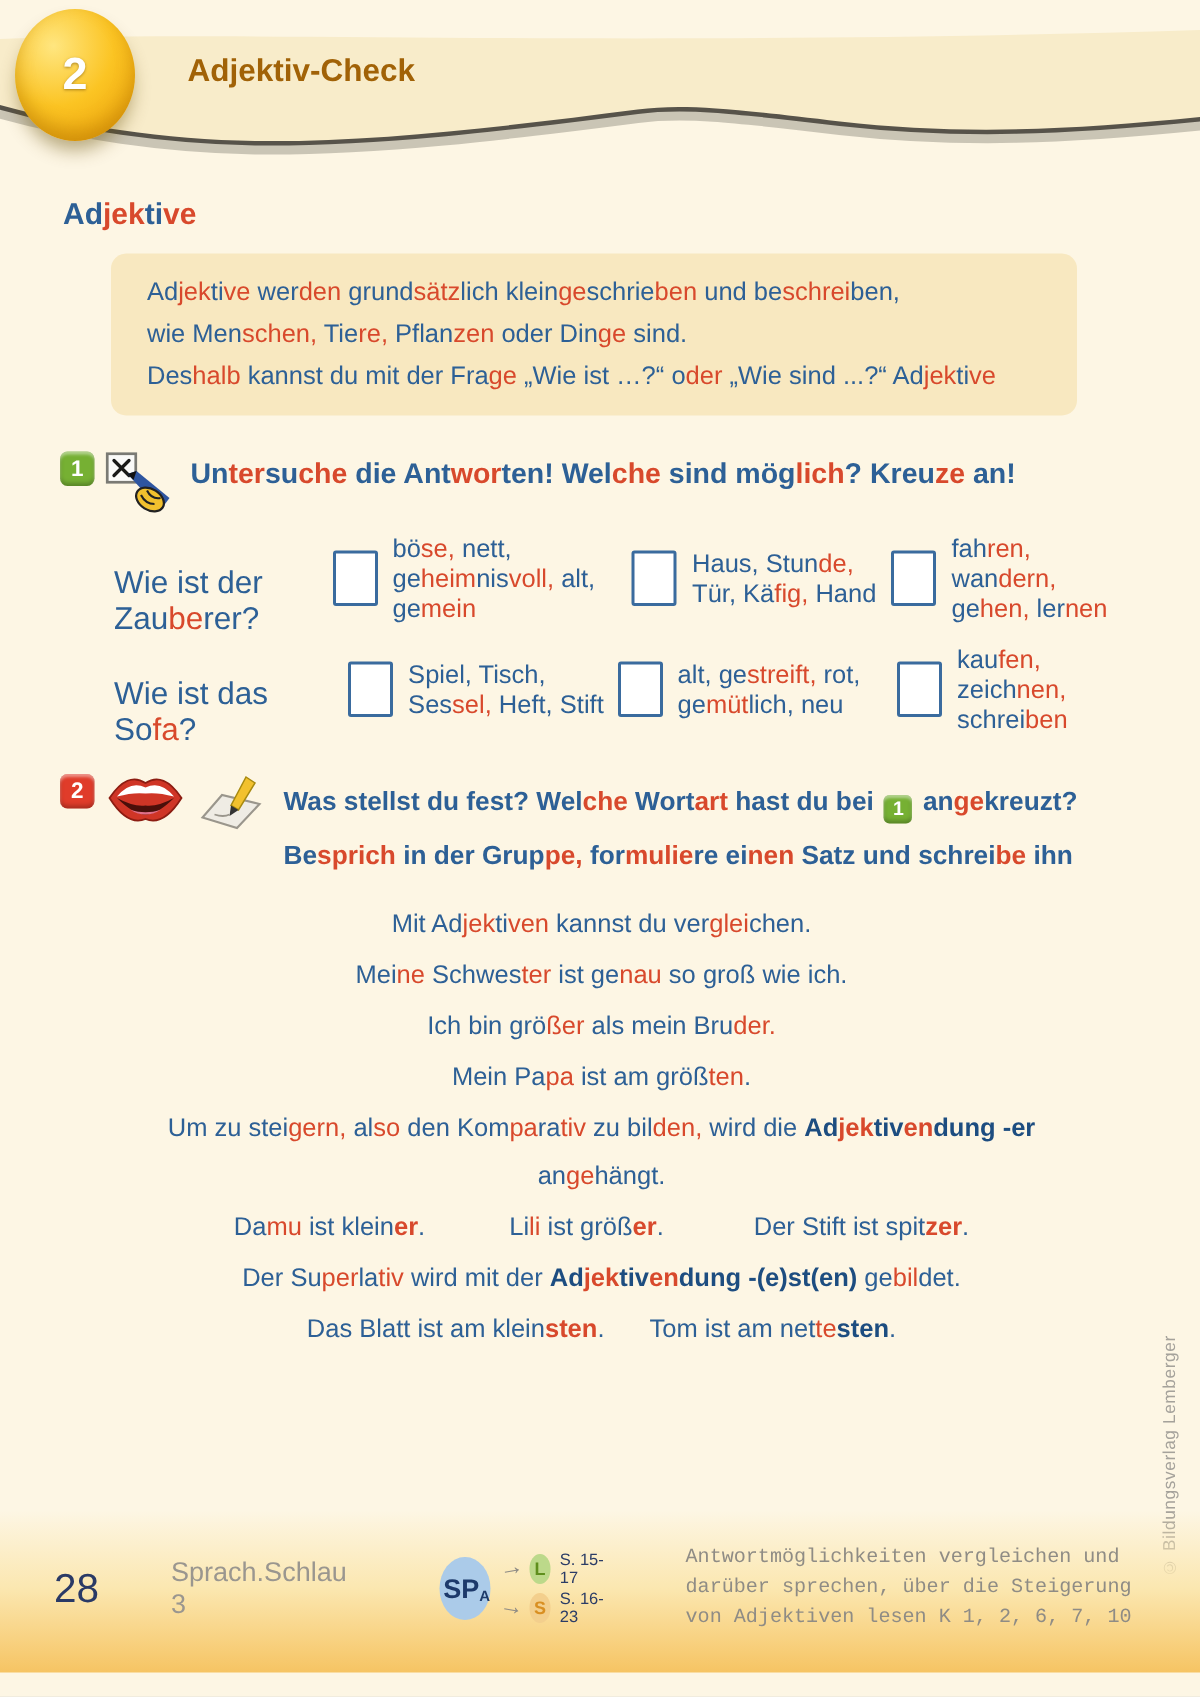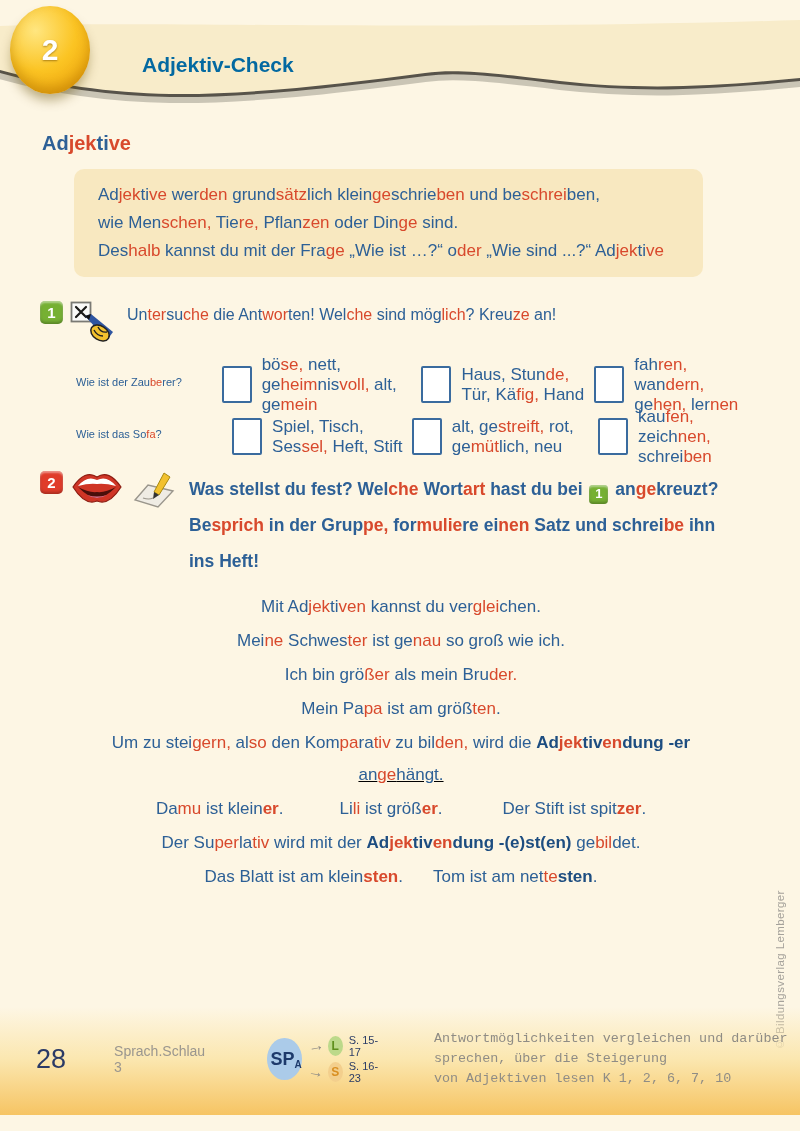--- a/index.html
+++ b/index.html
@@ -6,66 +6,66 @@
   .page{position:relative;width:800px;height:1131px;margin:0 auto;background:#fdf6e4;
         font-family:"Liberation Sans","DejaVu Sans",sans-serif;overflow:hidden;}
   
   .banner-wrap{position:relative;height:104px;}
   .banner-svg{position:absolute;left:0;top:0;}
   .unit-circle{position:absolute;left:10px;top:6px;width:80px;height:88px;border-radius:50%;
     background:radial-gradient(circle at 32% 28%,#ffe680 0%,#fbc423 48%,#ea9c05 100%);
     box-shadow:0 8px 12px -2px rgba(100,75,0,.45), inset 0 -7px 12px rgba(170,110,0,.45);
     display:flex;align-items:center;justify-content:center;z-index:3;}
   .unit-circle span{color:#fff;font-size:30px;font-weight:700;text-shadow:0 1px 2px rgba(120,80,0,.6);}
-  .page-title{position:absolute;left:125px;top:36px;margin:17px;font-size:21px;font-weight:700;color:#0369a1;z-index:3;}
+  .page-title{position:absolute;left:125px;top:36px;margin:0;font-size:21px;font-weight:700;color:#a16207;z-index:3;}
   
   .c-b{color:#2d6096;} .c-r{color:#d8492c;} .c-n{color:#1d4d80;}
   .bd{font-weight:700;}
   .ul{text-underline-offset:3px;text-decoration-thickness:1.5px;}
   .sp{display:inline-block;}
   main{padding:0 40px;}
   .section-heading{margin:28px 0 0 2px;font-size:20px;font-weight:700;}
   
-  .info-box{margin:14px 0 0 34px;width:596px;background:#f8e8c0;border-radius:10px;padding:12px 9px 12px 24px;}
+  .info-box{margin:14px 0 0 34px;width:596px;background:#f8e8c0;border-radius:10px;padding:12px 24px 12px 24px;}
   .info-line{font-size:17px;line-height:28px;}
   
   .exercise1{margin-top:24px;}
   .ex-head{display:flex;align-items:flex-start;gap:7px;}
   .num-badge{flex:none;width:23px;height:23px;border-radius:5px;display:flex;align-items:center;justify-content:center;
     color:#fff;font-size:15px;font-weight:700;box-shadow:inset 0 2px 2px rgba(255,255,255,.45), inset 0 -2px 3px rgba(0,0,0,.25);}
   .num-badge.green{background:#76b033;}
   .num-badge.red{background:#e03c2a;}
   .num-badge.inline{display:inline-flex;width:19px;height:19px;font-size:13px;background:#76b033;border-radius:4px;
     vertical-align:-3px;margin:0 2px;}
   .ex-icon{flex:none;}
-  .instruction{margin:3px 0 0 4px;font-size:16px;font-weight:400;line-height:1.35;}
+  .instruction{margin:3px 0 0 4px;font-size:19px;font-weight:700;line-height:1.35;}
   .questions{margin:20px 0 0 36px;}
   .q-group{display:flex;margin-bottom:17px;}
-  .q-label{width:240px;font-size:11px;padding-top:9px;}
+  .q-label{width:240px;font-size:21px;padding-top:9px;}
   .q-opts{display:flex;gap:8px;justify-content:flex-end;}
   .opt{display:flex;align-items:center;gap:10px;height:35px;}
   .checkbox{flex:none;width:26px;height:33px;background:#fff;border:2px solid #3a6b9e;border-radius:2px;}
   .opt-text{font-size:17px;}
   .exercise2{margin-top:10px;}
   .ex-head2{display:flex;align-items:flex-start;gap:8px;}
   .ex2-lines{margin-left:4px;}
   .ex2-line{font-size:17.5px;font-weight:700;line-height:36px;}
   
   .sentences{margin:16px 0 0 2px;text-align:center;}
   .sentence{margin:0 0 11px;font-size:17px;line-height:23px;}
-  .sentence.cont{margin-top:-2px;text-decoration:underline;}
+  .sentence.cont{margin-top:-2px;}
   
   .copyright{position:absolute;right:14px;top:872px;height:178px;writing-mode:vertical-rl;transform:rotate(180deg);
     font-size:11.5px;color:#a5a29b;letter-spacing:.4px;}
   
   .footer{position:absolute;left:0;right:0;bottom:16px;height:108px;
     background:linear-gradient(180deg, rgba(253,246,228,0) 0%, #fbe7b0 48%, #f6c463 100%);}
   .footer-row{position:absolute;left:0;right:0;top:22px;display:flex;align-items:center;}
   .page-num{margin-left:36px;font-size:27px;color:#2a3a66;}
-  .book-title{margin-left:48px;font-size:14px;color:#9a968f;}
+  .book-title{margin-left:48px;font-size:18px;color:#9a968f;}
   .logo-block{margin-left:62px;display:flex;align-items:center;}
   .sp-circle{width:42px;height:42px;border-radius:50%;background:#abcbe9;color:#1d3a6b;font-weight:700;font-size:18px;
     display:flex;align-items:center;justify-content:flex-end;}
   .sp-circle sub{font-size:10px;margin-top:10px;}
   .refs{display:flex;flex-direction:column;gap:4px;margin-left:6px;}
   .ref-row{display:flex;align-items:center;gap:4px;height:22px;}
   .arrow{color:#8e8b85;font-size:16px;font-weight:700;display:inline-block;}
   .ref-row:first-child .arrow{transform:rotate(-10deg);}
   .ref-row:last-child .arrow{transform:rotate(10deg);}
   .ref-circle{width:20px;height:20px;border-radius:50%;display:flex;align-items:center;justify-content:center;
@@ -171,21 +171,20 @@
           <svg width="46" height="40" viewBox="0 0 46 40">
             <polygon points="4,29 17,14 42,20 27,36" fill="#efece4" stroke="#9a968c" stroke-width="1.4"></polygon>
             <polygon points="33,2 39,6 28,24 23,21" fill="#f2c12e" stroke="#a88a10" stroke-width="1"></polygon>
             <polygon points="23,21 28,24 22,28" fill="#333333"></polygon>
             <path d="M12 27 q6 2 10 0" stroke="#9a968c" fill="none" stroke-width="1.2"></path>
           </svg>
         </span>
         <div class="ex2-lines" id="ex2-lines">
             <div class="ex2-line"><span class="c-b">Was stellst du fest? </span><span class="c-b">Wel</span><span class="c-r">che</span><span class="c-b"> </span><span class="c-b">Wort</span><span class="c-r">art</span><span class="c-b"> hast du bei </span><span class="num-badge inline">1</span><span class="c-b"> </span><span class="c-b">an</span><span class="c-r">ge</span><span class="c-b">kreuzt?</span></div>
             <div class="ex2-line"><span class="c-b">Be</span><span class="c-r">sprich</span><span class="c-b"> in der </span><span class="c-b">Grup</span><span class="c-r">pe,</span><span class="c-b"> </span><span class="c-b">for</span><span class="c-r">mulie</span><span class="c-b">re</span><span class="c-b"> </span><span class="c-b">ei</span><span class="c-r">nen</span><span class="c-b"> Satz und </span><span class="c-b">schrei</span><span class="c-r">be</span><span class="c-b"> ihn</span></div>
-            <div class="ex2-line"><span class="c-b">ins Heft!</span></div>
           </div>
       </div>
     </section>
 
     <div class="sentences" id="sentences">
         <p class="sentence"><span class="c-b">Mit </span><span class="c-b">Ad</span><span class="c-r">jek</span><span class="c-b">ti</span><span class="c-r">ven</span><span class="c-b"> kannst du </span><span class="c-b">ver</span><span class="c-r">glei</span><span class="c-b">chen.</span></p>
         <p class="sentence"><span class="c-b">Mei</span><span class="c-r">ne</span><span class="c-b"> </span><span class="c-b">Schwes</span><span class="c-r">ter</span><span class="c-b"> ist </span><span class="c-b">ge</span><span class="c-r">nau</span><span class="c-b"> so </span><span class="c-b ul">groß</span><span class="c-b"> wie ich.</span></p>
         <p class="sentence"><span class="c-b">Ich bin </span><span class="c-b ul">grö</span><span class="c-r ul">ßer</span><span class="c-b"> als mein </span><span class="c-b">Bru</span><span class="c-r">der.</span></p>
         <p class="sentence"><span class="c-b">Mein </span><span class="c-b">Pa</span><span class="c-r">pa</span><span class="c-b"> ist </span><span class="c-b ul">am größ</span><span class="c-r ul">ten</span><span class="c-b">.</span></p>
         <p class="sentence"><span class="c-b">Um zu </span><span class="c-b">stei</span><span class="c-r">gern,</span><span class="c-b"> </span><span class="c-b">al</span><span class="c-r">so</span><span class="c-b"> den </span><span class="c-b">Kom</span><span class="c-r">pa</span><span class="c-b">ra</span><span class="c-r">tiv</span><span class="c-b"> zu </span><span class="c-b">bil</span><span class="c-r">den,</span><span class="c-b"> wird die </span><span class="c-n bd">Ad</span><span class="c-r bd">jek</span><span class="c-n bd">tiv</span><span class="c-r bd">en</span><span class="c-n bd">dung -er</span></p>

